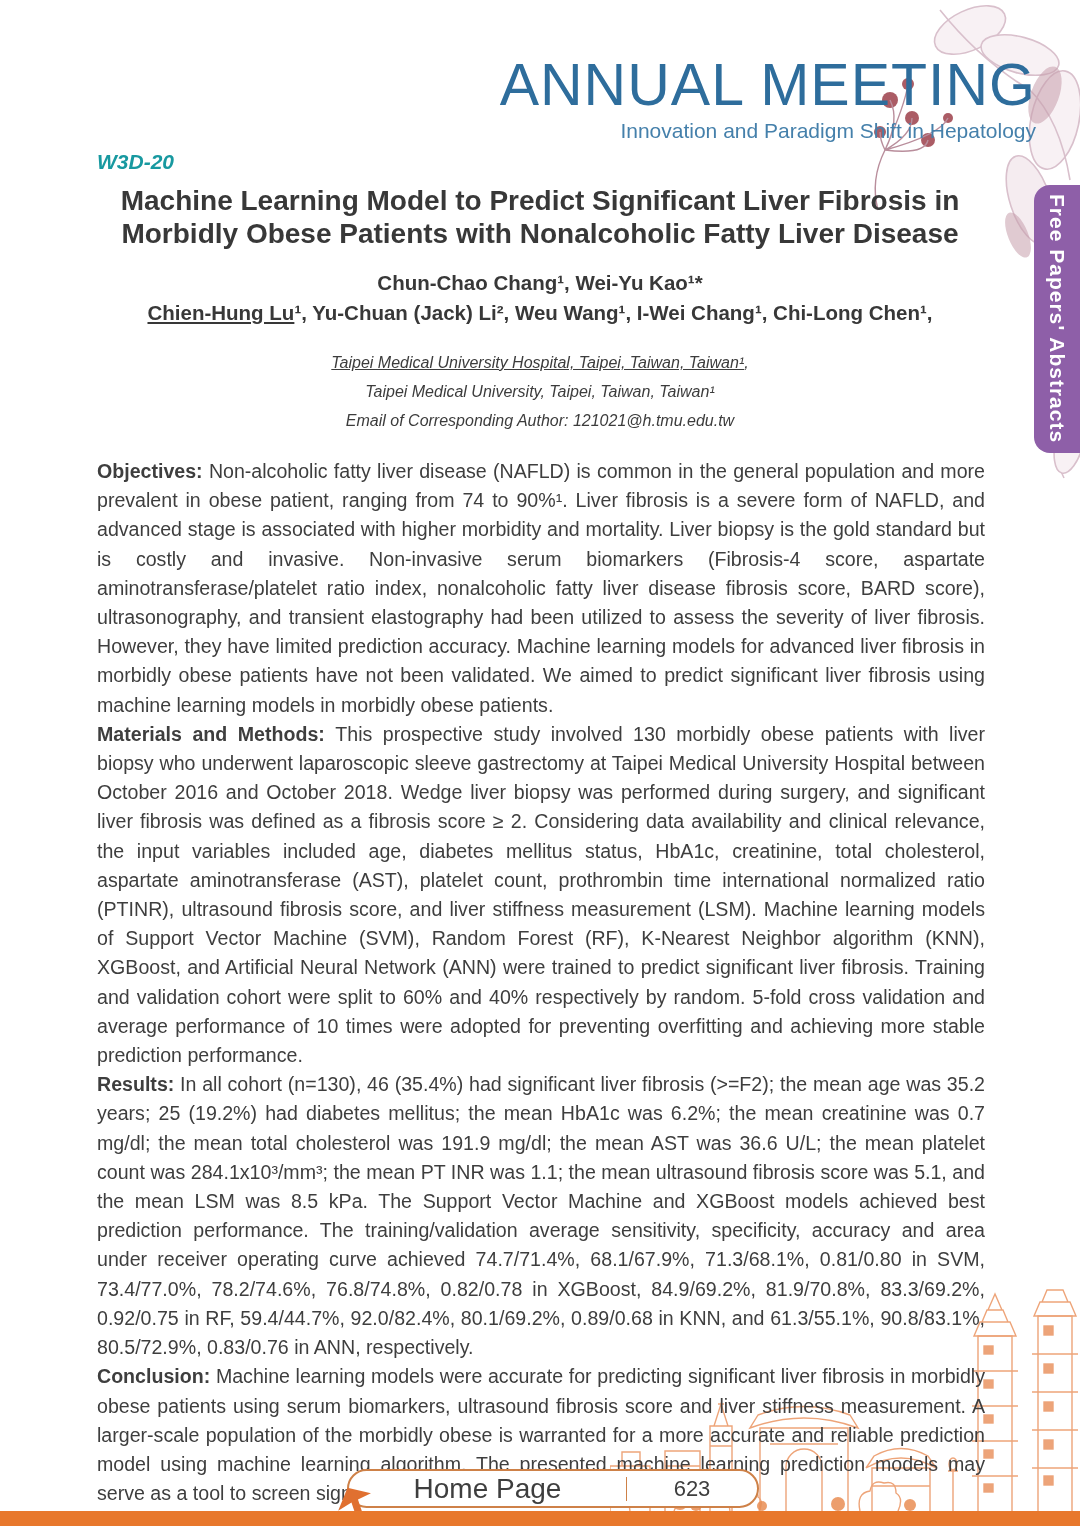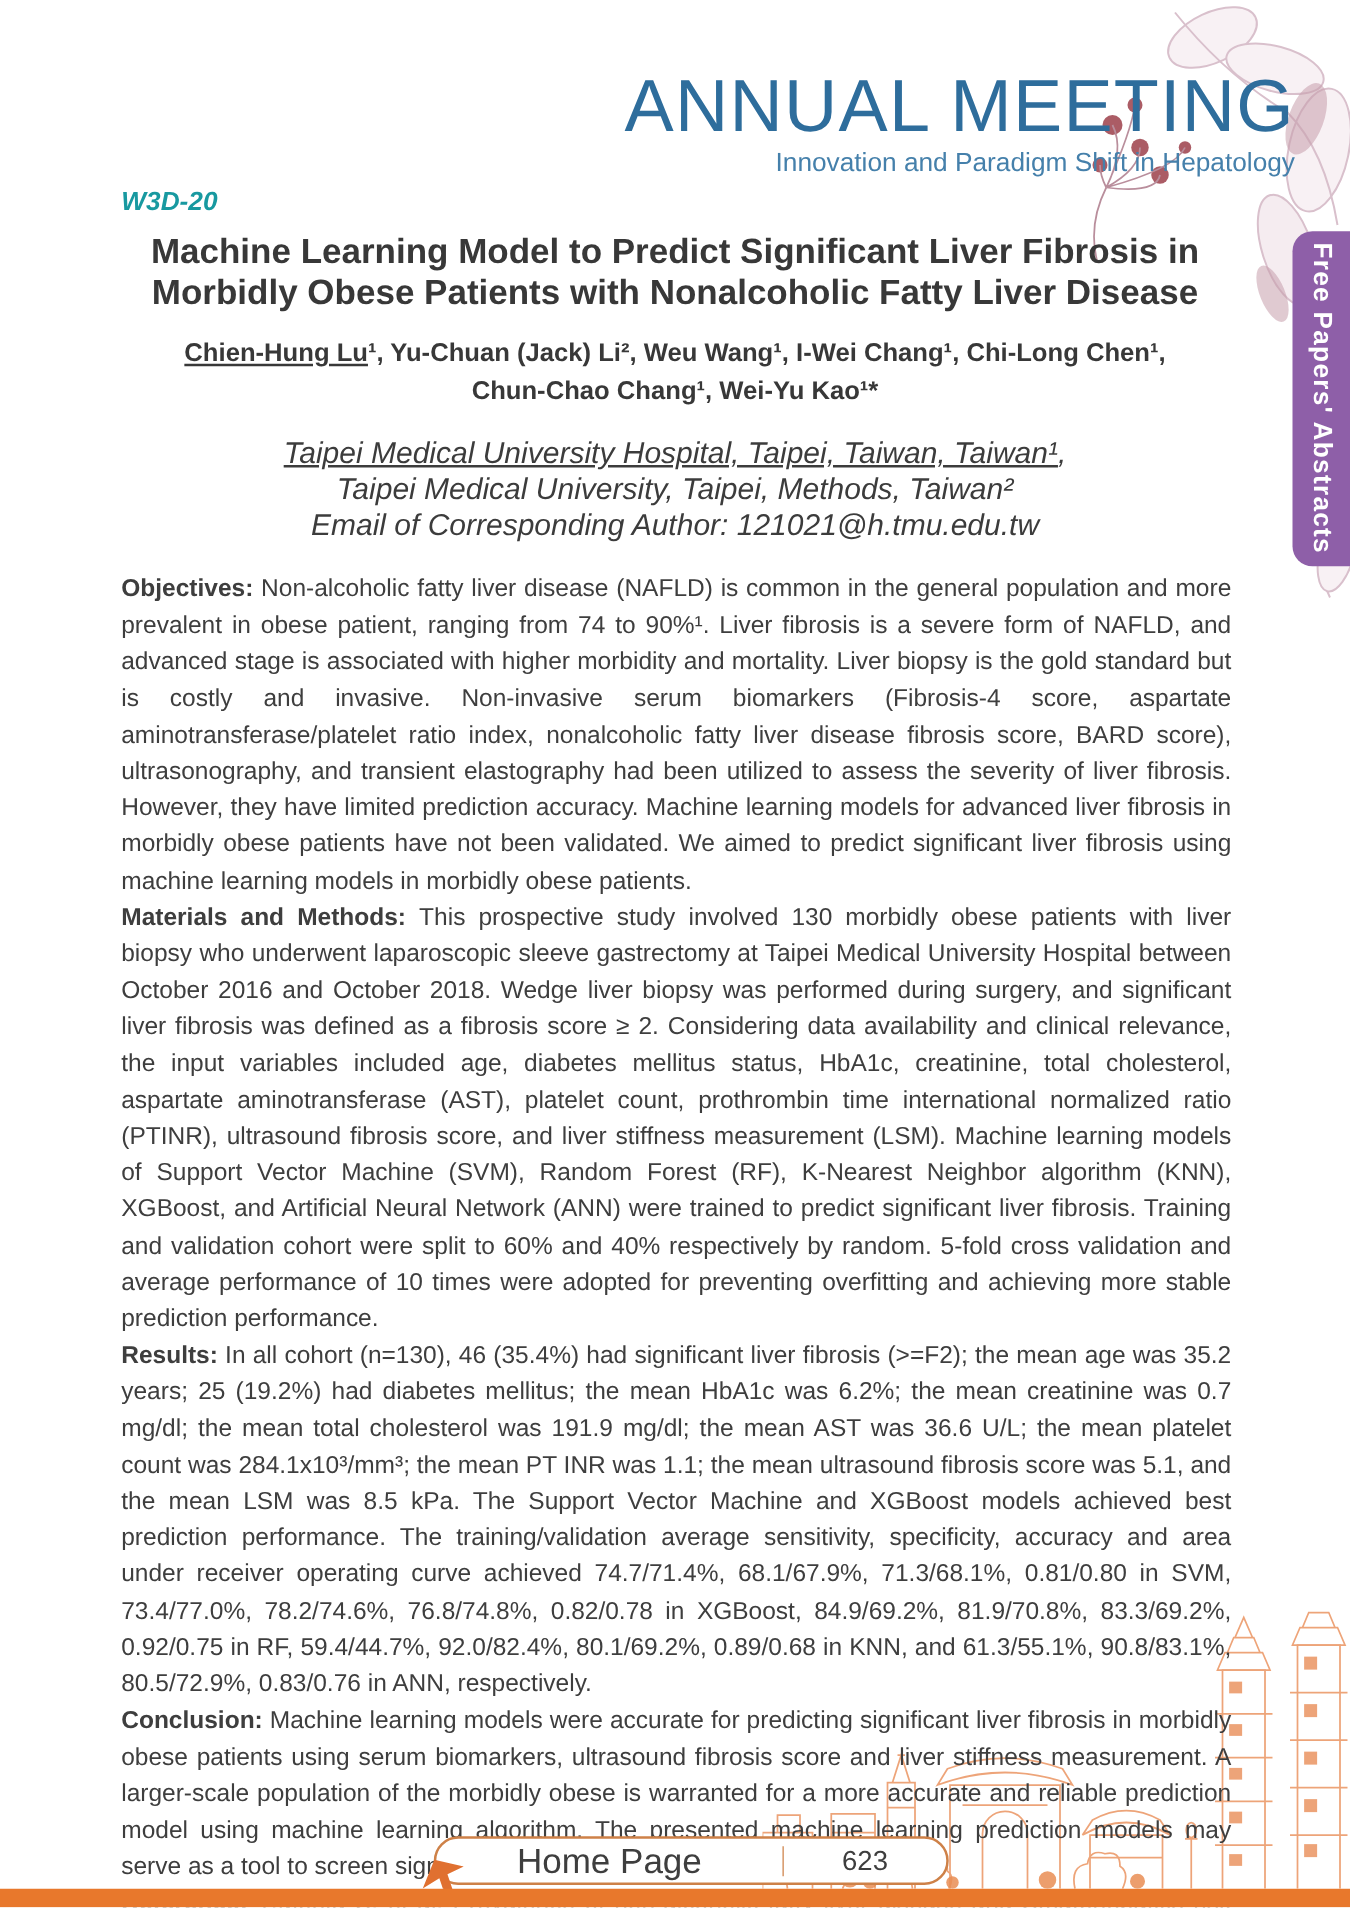--- a/index.html
+++ b/index.html
@@ -19,21 +19,21 @@
   .tab{position:absolute;top:185px;right:0;width:46px;height:268px;background:#8e5fa8;
        border-radius:16px 0 0 16px;display:flex;align-items:center;justify-content:center;z-index:3;}
   .tab span{writing-mode:vertical-rl;color:#ffffff;font-weight:700;font-size:21px;letter-spacing:1px;}
 
   
   .code{position:absolute;left:97px;top:150px;font-size:21px;font-weight:700;font-style:italic;color:#1899a0;z-index:2;}
   .title{position:absolute;left:100px;width:880px;top:184px;text-align:center;font-size:28px;font-weight:700;
          line-height:33px;color:#383838;z-index:2;}
   .authors{position:absolute;left:100px;width:880px;top:268px;text-align:center;font-size:20.5px;font-weight:700;
            line-height:30px;color:#383838;z-index:2;}
-  .affil{position:absolute;left:100px;width:880px;top:348px;text-align:center;font-size:24px;font-style:italic;
+  .affil{position:absolute;left:100px;width:880px;top:348px;text-align:center;font-size:16px;font-style:italic;
          line-height:29px;color:#3c3c3c;z-index:2;}
   .u{text-decoration:underline;}
 
   
   .bodytext{position:absolute;left:97px;width:888px;top:457px;font-size:19.6px;line-height:29.2px;
             text-align:justify;color:#3e3e3e;z-index:2;}
   .bodytext p{margin:0;}
   .plabel{font-weight:700;}
 
   
@@ -139,27 +139,27 @@
   </div>
 
   <div class="tab">
     <span>Free Papers' Abstracts</span>
   </div>
 
   <div class="code">W3D-20</div>
   <div class="title">Machine Learning Model to Predict Significant Liver Fibrosis in Morbidly Obese Patients with Nonalcoholic Fatty Liver Disease</div>
 
   <div class="authors">
+    <div>Chun-Chao Chang¹, Wei-Yu Kao¹*</div>
     <div><span class="u">Chien-Hung Lu</span><span>¹, Yu-Chuan (Jack) Li², Weu Wang¹, I-Wei Chang¹, Chi-Long Chen¹,</span></div>
-    <div>Chun-Chao Chang¹, Wei-Yu Kao¹*</div>
   </div>
 
   <div class="affil">
     <div><span class="u">Taipei Medical University Hospital, Taipei, Taiwan, Taiwan¹</span><span>,</span></div>
-    <div>Taipei Medical University, Taipei, Methods, Taiwan²</div>
+    <div>Taipei Medical University, Taipei, Taiwan, Taiwan¹</div>
     <div>Email of Corresponding Author: 121021@h.tmu.edu.tw</div>
   </div>
 
   <div class="bodytext">
     <p><span class="plabel">Objectives: </span><span>Non-alcoholic fatty liver disease (NAFLD) is common in the general population and more prevalent in obese patient, ranging from 74 to 90%¹. Liver fibrosis is a severe form of NAFLD, and advanced stage is associated with higher morbidity and mortality. Liver biopsy is the gold standard but is costly and invasive. Non-invasive serum biomarkers (Fibrosis-4 score, aspartate aminotransferase/platelet ratio index, nonalcoholic fatty liver disease fibrosis score, BARD score), ultrasonography, and transient elastography had been utilized to assess the severity of liver fibrosis. However, they have limited prediction accuracy. Machine learning models for advanced liver fibrosis in morbidly obese patients have not been validated. We aimed to predict significant liver fibrosis using machine learning models in morbidly obese patients.</span></p>
     <p><span class="plabel">Materials and Methods: </span><span>This prospective study involved 130 morbidly obese patients with liver biopsy who underwent laparoscopic sleeve gastrectomy at Taipei Medical University Hospital between October 2016 and October 2018. Wedge liver biopsy was performed during surgery, and significant liver fibrosis was defined as a fibrosis score ≥ 2. Considering data availability and clinical relevance, the input variables included age, diabetes mellitus status, HbA1c, creatinine, total cholesterol, aspartate aminotransferase (AST), platelet count, prothrombin time international normalized ratio (PTINR), ultrasound fibrosis score, and liver stiffness measurement (LSM). Machine learning models of Support Vector Machine (SVM), Random Forest (RF), K-Nearest Neighbor algorithm (KNN), XGBoost, and Artificial Neural Network (ANN) were trained to predict significant liver fibrosis. Training and validation cohort were split to 60% and 40% respectively by random. 5-fold cross validation and average performance of 10 times were adopted for preventing overfitting and achieving more stable prediction performance.</span></p>
     <p><span class="plabel">Results: </span><span>In all cohort (n=130), 46 (35.4%) had significant liver fibrosis (&gt;=F2); the mean age was 35.2 years; 25 (19.2%) had diabetes mellitus; the mean HbA1c was 6.2%; the mean creatinine was 0.7 mg/dl; the mean total cholesterol was 191.9 mg/dl; the mean AST was 36.6 U/L; the mean platelet count was 284.1x10³/mm³; the mean PT INR was 1.1; the mean ultrasound fibrosis score was 5.1, and the mean LSM was 8.5 kPa. The Support Vector Machine and XGBoost models achieved best prediction performance. The training/validation average sensitivity, specificity, accuracy and area under receiver operating curve achieved 74.7/71.4%, 68.1/67.9%, 71.3/68.1%, 0.81/0.80 in SVM, 73.4/77.0%, 78.2/74.6%, 76.8/74.8%, 0.82/0.78 in XGBoost, 84.9/69.2%, 81.9/70.8%, 83.3/69.2%, 0.92/0.75 in RF, 59.4/44.7%, 92.0/82.4%, 80.1/69.2%, 0.89/0.68 in KNN, and 61.3/55.1%, 90.8/83.1%, 80.5/72.9%, 0.83/0.76 in ANN, respectively.</span></p>
     <p><span class="plabel">Conclusion: </span><span>Machine learning models were accurate for predicting significant liver fibrosis in morbidly obese patients using serum biomarkers, ultrasound fibrosis score and liver stiffness measurement. A larger-scale population of the morbidly obese is warranted for a more accurate and reliable prediction model using machine learning algorithm. The presented machine learning prediction models may serve as a tool to screen significant liver fibrosis in these patients.</span></p>
     <p><span class="plabel">Reference: </span><span>1.Morita S, et al. Prevalence of non-alcoholic fatty liver disease and Steatohepatitis risk factors in patients under- going bariatric surgery. Obes Surg. 2015;25:2335–43.</span></p>
   </div>

